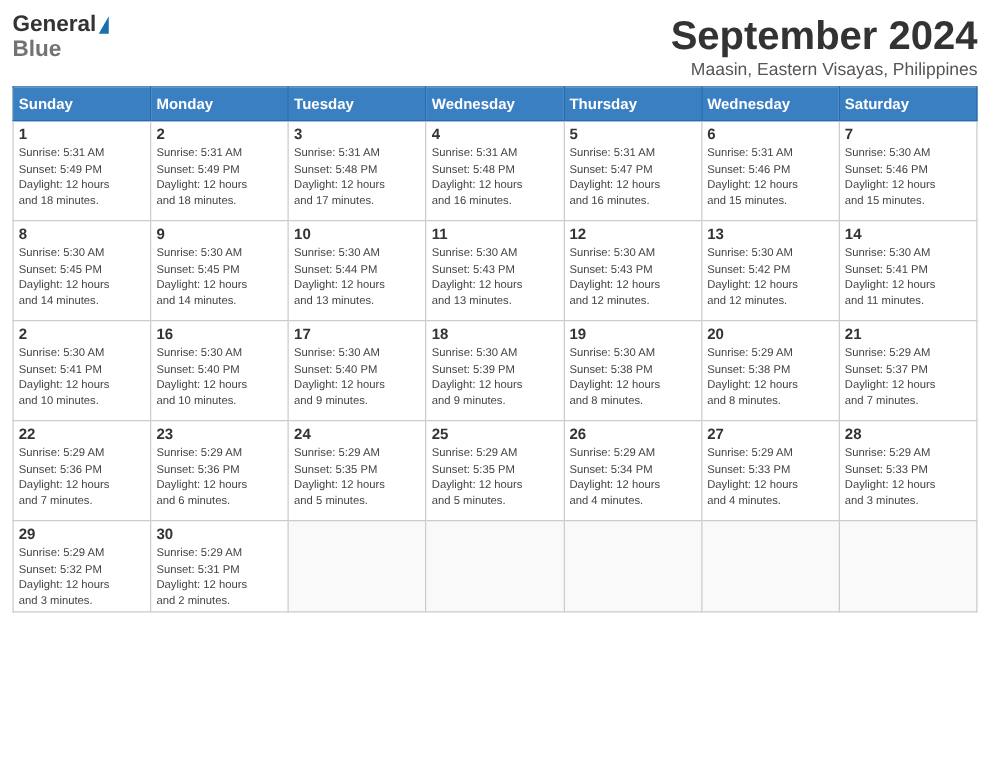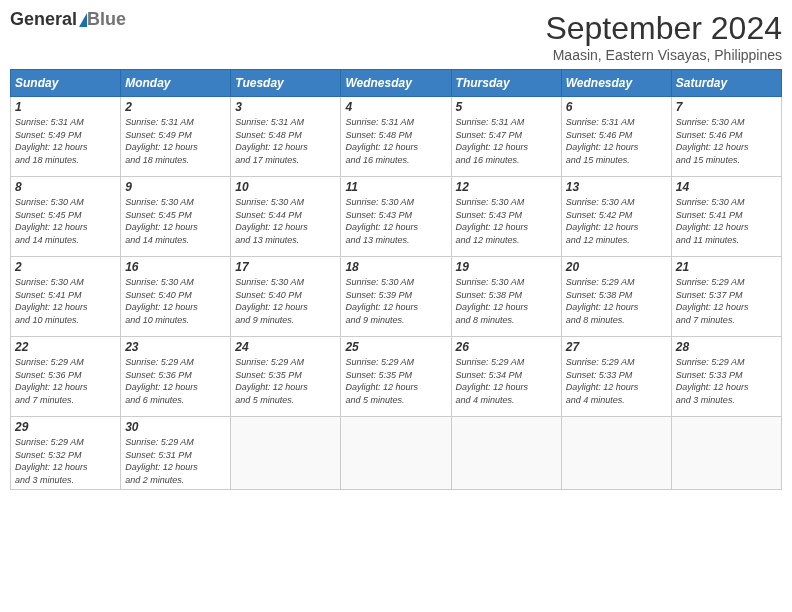--- a/index.html
+++ b/index.html
@@ -11,21 +11,21 @@
       padding: 10px;
     }
     .header {
       display: flex;
       justify-content: space-between;
       align-items: flex-start;
       margin-bottom: 6px;
     }
     .logo {
       display: flex;
-      flex-direction: row;
+      flex-direction: column;
       align-items: flex-start;
     }
     .logo-general {
       font-size: 18px;
       font-weight: bold;
       color: #333;
       line-height: 1.1;
     }
     .logo-blue {
       font-size: 18px;
@@ -44,33 +44,32 @@
     }
     .logo-row {
       display: flex;
       align-items: center;
     }
     .title-section {
       text-align: right;
     }
     .month-title {
       font-size: 32px;
-      font-weight: normal;
+      font-weight: bold;
       color: #333;
       margin-left: 24px;
     }
     .location {
       font-size: 14px;
       color: #555;
     }
     .calendar {
       width: 100%;
       border-collapse: collapse;
       border: 1px solid #ccc;
-      font-style: italic;
     }
     .calendar th {
       background-color: #3a7fc1;
       color: #fff;
       font-size: 12px;
       font-weight: bold;
       padding: 6px 4px;
       text-align: left;
       border: 1px solid #2a6aaa;
     }

